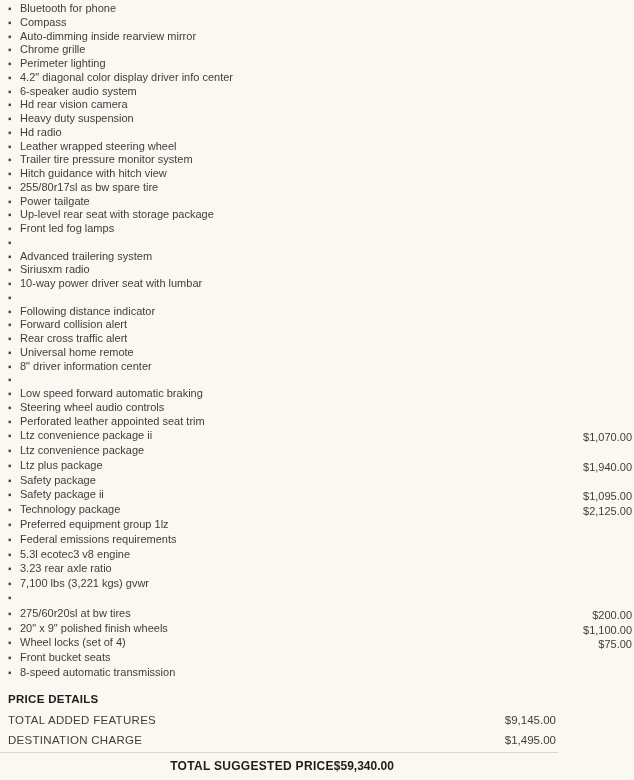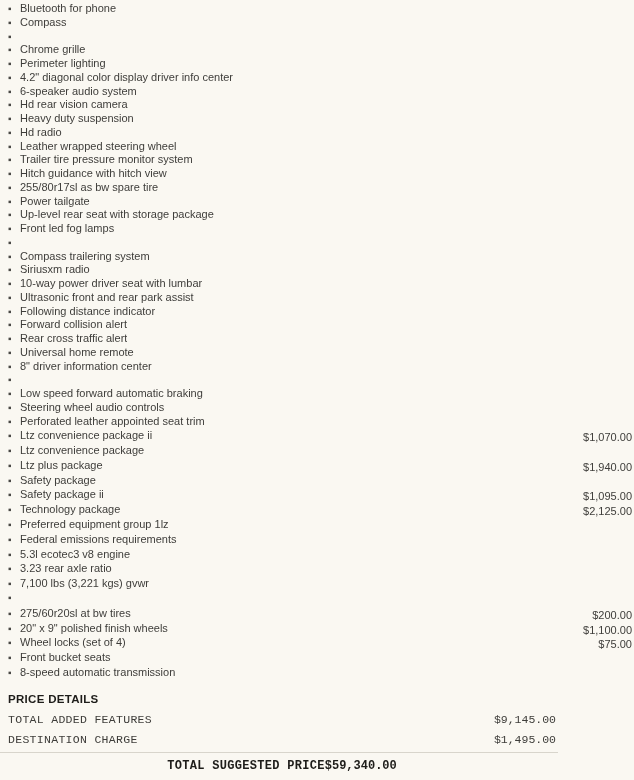--- a/index.html
+++ b/index.html
@@ -65,21 +65,20 @@
     letter-spacing:0.3px;
   }
   .pd-row{
     display:flex;
     justify-content:space-between;
     align-items:baseline;
     font-size:11.5px;
     line-height:12px;
     padding:0 2px 0 8px;
     margin-top:8px;
-    font-family:Liberation Mono, monospace;
   }
   .pd-label{letter-spacing:0.3px;}
   .pd-value{text-align:right;}
   .pd-row.total{
     border-top:1px solid var(--separator);
     margin-top:6px;
     padding-top:6px;
     font-weight:bold;
     font-size:12px;
     line-height:14px;
@@ -96,20 +95,21 @@
     <span class="flabel">Bluetooth for phone</span>
     <span class="fprice"></span>
   </li>
     <li class="feature-row">
     <span class="bullet">▪</span>
     <span class="flabel">Compass</span>
     <span class="fprice"></span>
   </li>
     <li class="feature-row">
     <span class="bullet">▪</span>
+    <span class="flabel">Auto-dimming inside rearview mirror</span>
     <span class="fprice"></span>
   </li>
     <li class="feature-row">
     <span class="bullet">▪</span>
     <span class="flabel">Chrome grille</span>
     <span class="fprice"></span>
   </li>
     <li class="feature-row">
     <span class="bullet">▪</span>
     <span class="flabel">Perimeter lighting</span>
@@ -174,36 +174,35 @@
     <span class="bullet">▪</span>
     <span class="flabel">Front led fog lamps</span>
     <span class="fprice"></span>
   </li>
     <li class="feature-row">
     <span class="bullet">▪</span>
     <span class="fprice"></span>
   </li>
     <li class="feature-row">
     <span class="bullet">▪</span>
-    <span class="flabel">Compass trailering system</span>
+    <span class="flabel">Advanced trailering system</span>
     <span class="fprice"></span>
   </li>
     <li class="feature-row">
     <span class="bullet">▪</span>
     <span class="flabel">Siriusxm radio</span>
     <span class="fprice"></span>
   </li>
     <li class="feature-row">
     <span class="bullet">▪</span>
     <span class="flabel">10-way power driver seat with lumbar</span>
     <span class="fprice"></span>
   </li>
     <li class="feature-row">
     <span class="bullet">▪</span>
-    <span class="flabel">Ultrasonic front and rear park assist</span>
     <span class="fprice"></span>
   </li>
     <li class="feature-row">
     <span class="bullet">▪</span>
     <span class="flabel">Following distance indicator</span>
     <span class="fprice"></span>
   </li>
     <li class="feature-row">
     <span class="bullet">▪</span>
     <span class="flabel">Forward collision alert</span>

